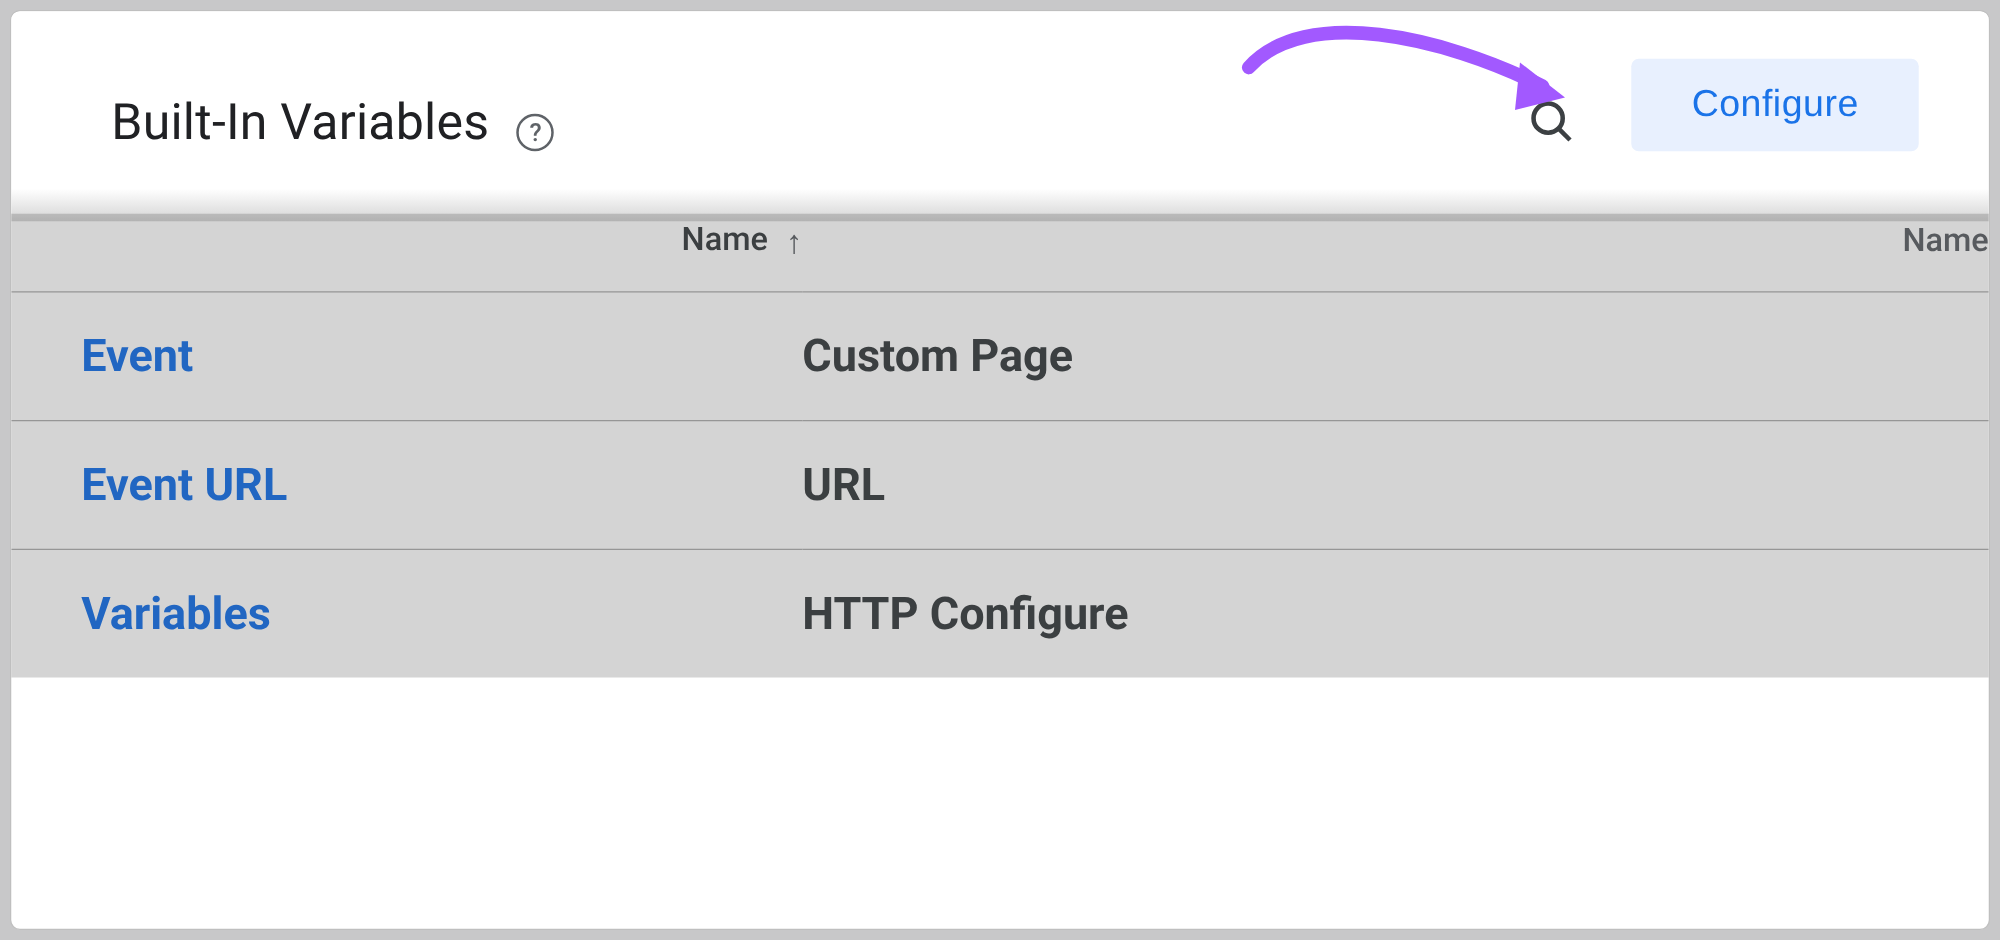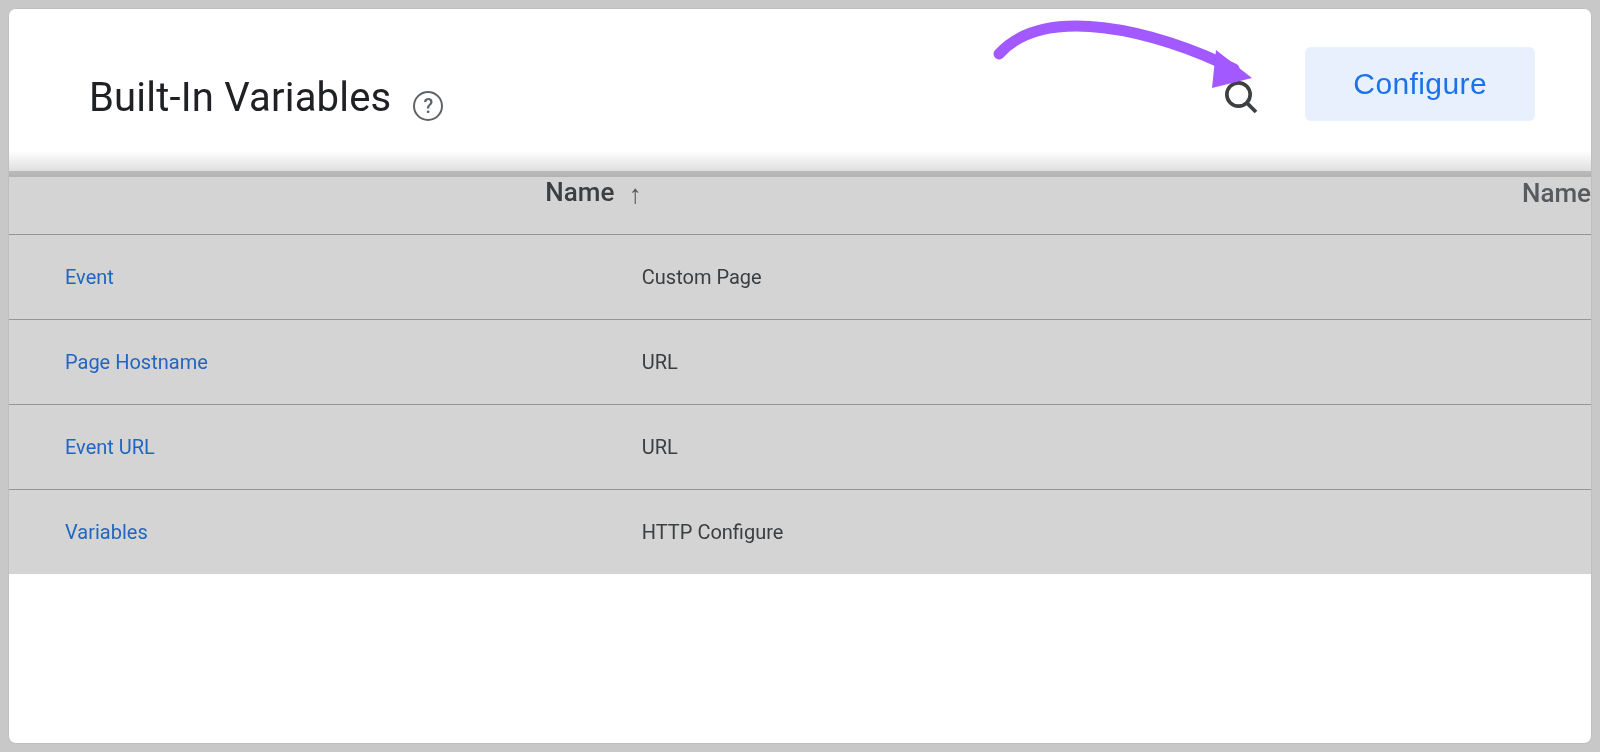--- a/index.html
+++ b/index.html
@@ -85,24 +85,25 @@
   thead th {
     text-align: right;
     font-size: 26px;
     font-weight: 500;
     color: #5f6368;
     padding: 6px 0 24px 0;
     border-bottom: 1px solid #b0b0b0;
   }
   th:first-child, td:first-child { padding-left: 56px; width: 40%; }
   tbody td {
-    font-size: 20px;
+    font-size: 36px;
     padding: 30px 0;
     border-bottom: 1px solid #b0b0b0;
     color: #3c4043;
+    font-weight: bold;
   }
   tbody tr:last-child td { border-bottom: none; }
   tbody td:first-child a {
     color: #1a73e8;
     text-decoration: none;
     cursor: pointer;
   }
   .sort-icon { margin-left: 8px; font-size: 26px; vertical-align: middle; }
   th .thlabel { color:#3c4043; font-weight:500;}
 
@@ -153,24 +154,20 @@
             <span>Name</span>
           </th>
         </tr>
       </thead>
       <tbody>
         <tr>
           <td><a>Event</a></td>
           <td>Custom Page</td>
         </tr>
         <tr>
-          <td><a>Page Hostname</a></td>
-          <td>URL</td>
-        </tr>
-        <tr>
           <td><a>Event URL</a></td>
           <td>URL</td>
         </tr>
         <tr>
           <td><a>Variables</a></td>
           <td>HTTP Configure</td>
         </tr>
       </tbody>
     </table>
     <div class="grad"></div>

